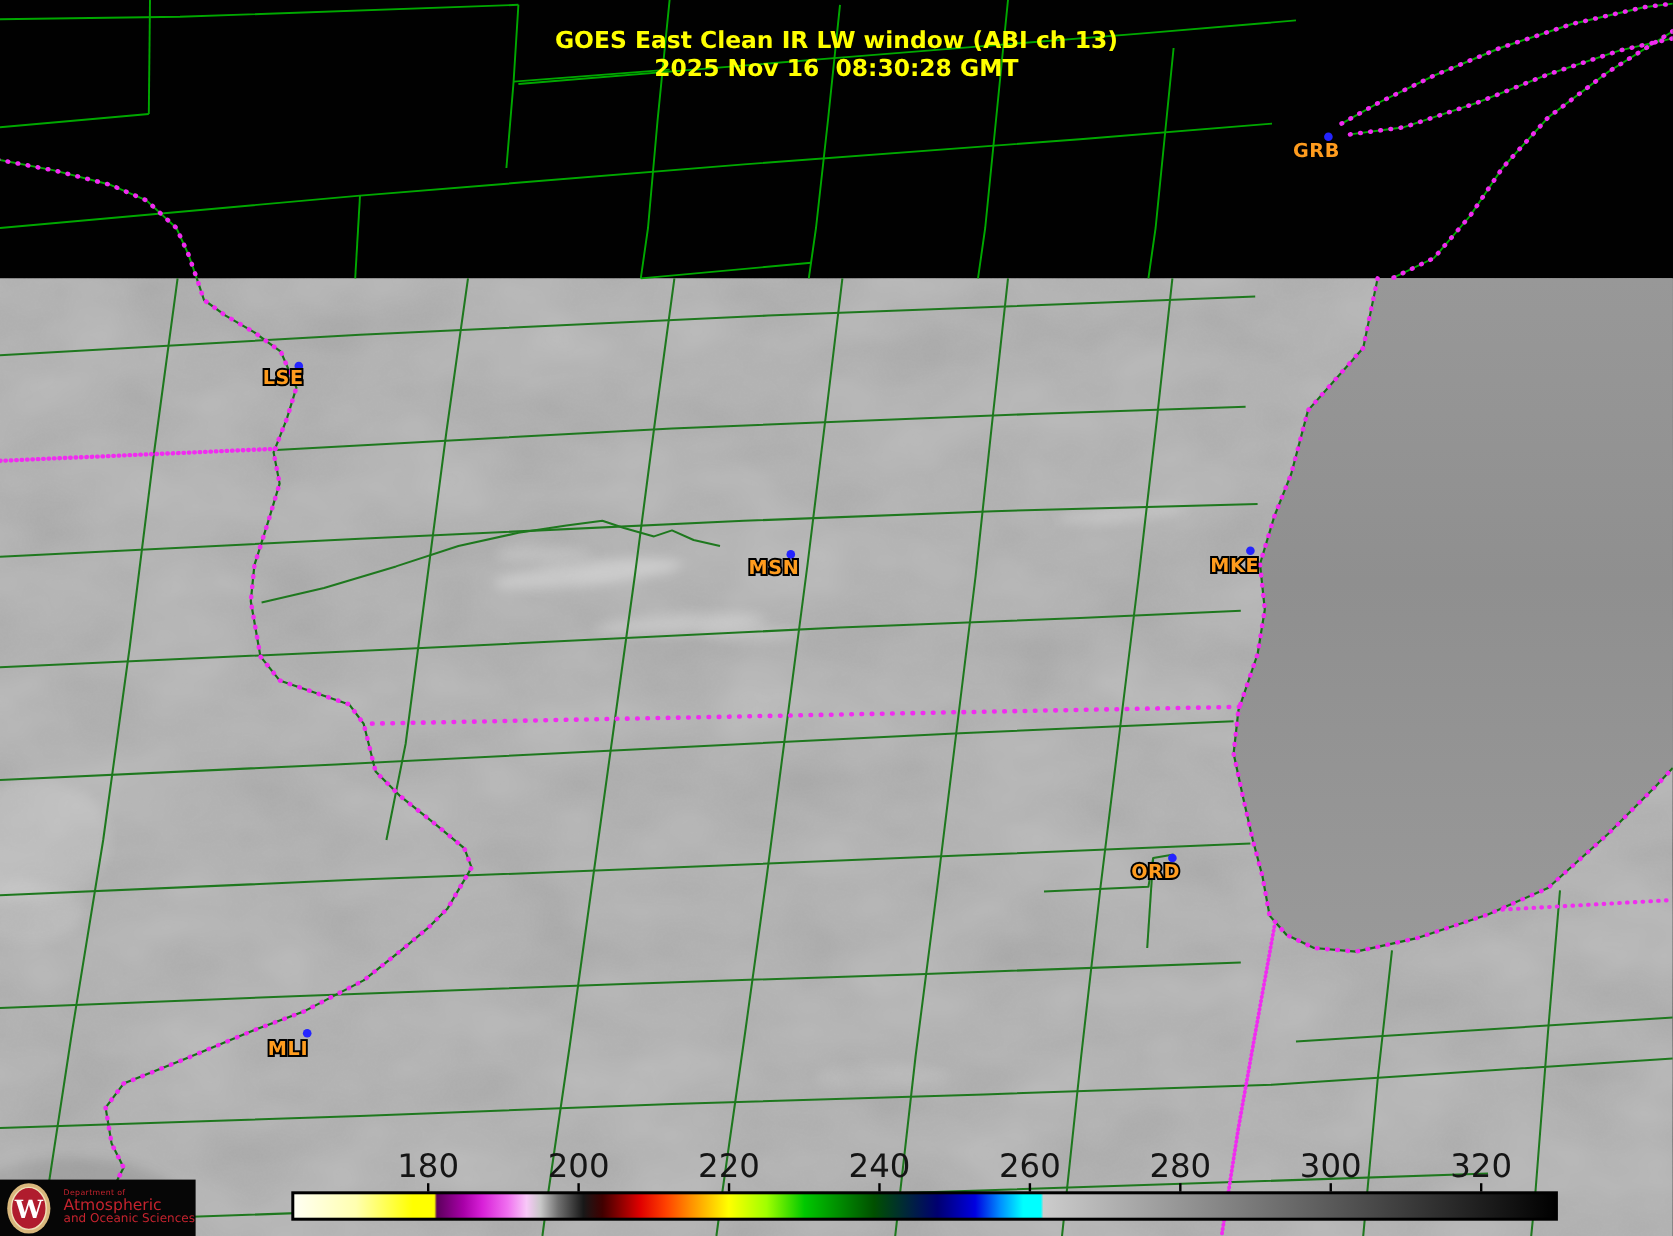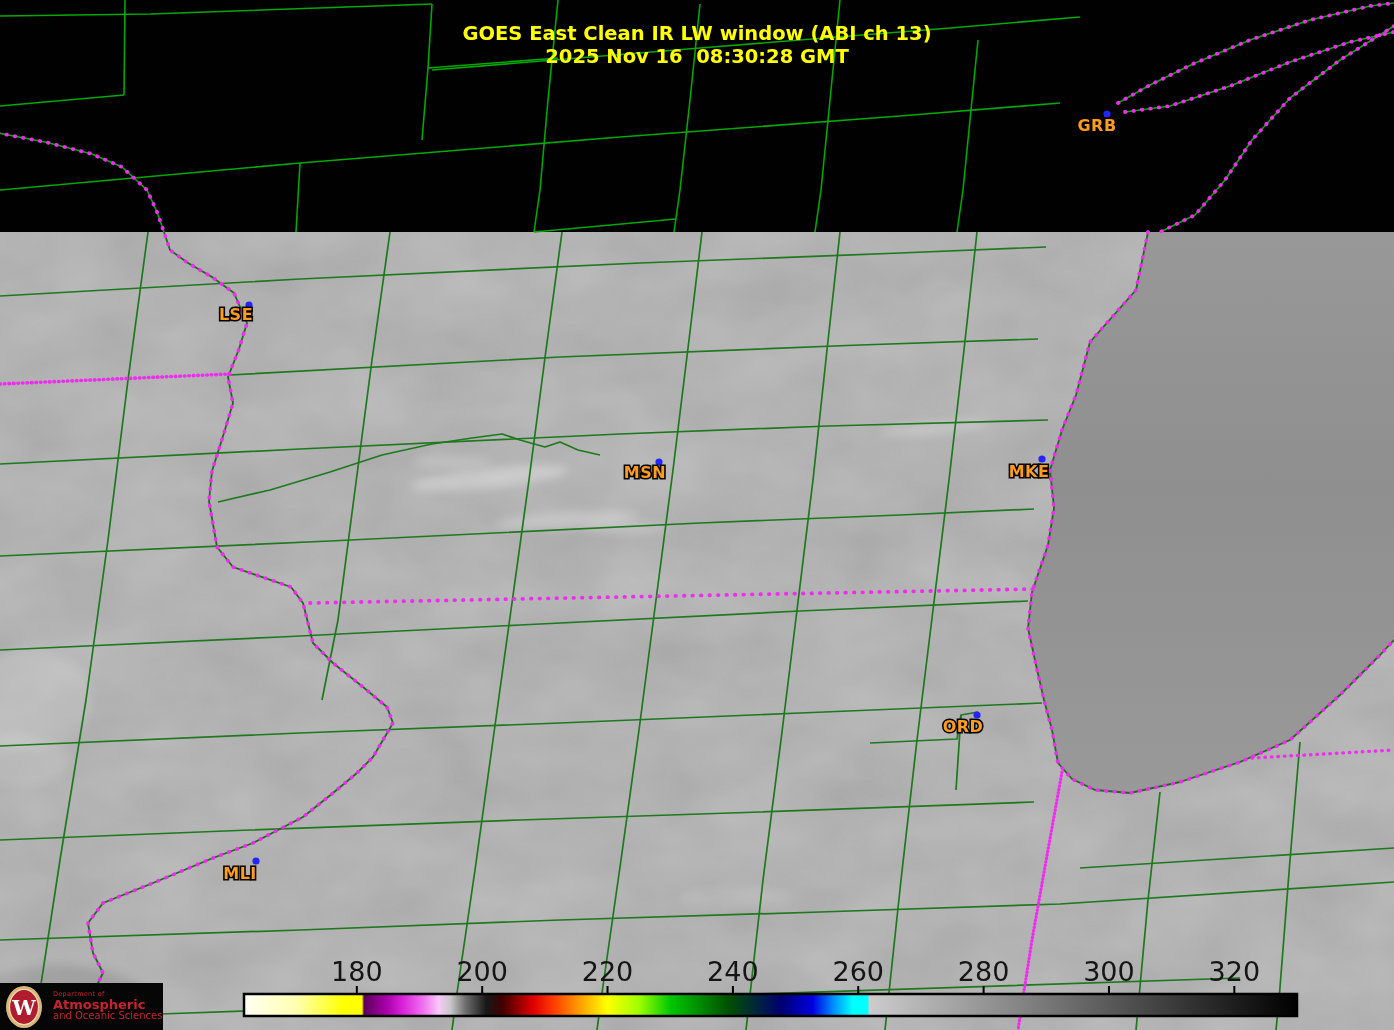--- a/index.html
+++ b/index.html
@@ -20,21 +20,21 @@
   .mgdense{stroke:#f02cf0;stroke-width:3.6;fill:none;stroke-linecap:round;
          stroke-dasharray:0.5 4;}
   .mgnear{stroke:#f02cf0;stroke-width:3.2;fill:none;stroke-linecap:round;
          stroke-dasharray:0.5 3;}
   .mgdash{stroke:#f02cf0;stroke-width:3.4;fill:none;stroke-linecap:round;
          stroke-dasharray:0.5 6;}
   .logo{position:absolute;left:0;top:983px;width:163px;height:47px;background:#060606;
         display:flex;align-items:center;}
   .logo-text{margin-left:8px;line-height:1.05;}
   .logo-dept{font-size:6.5px;letter-spacing:0.3px;}
-  .logo-l1{font-size:13px;font-weight:bold;}
+  .logo-l1{font-size:13px;}
   .logo-l2{font-size:10px;}
 </style>
 </head>
 <body>
 
 <div class="stage">
 <svg width="1394" height="1030" viewBox="0 0 1394 1030">
   <defs>
     <filter id="grainA" x="0" y="0" width="100%" height="100%">
       <feTurbulence type="fractalNoise" baseFrequency="0.010 0.016" numOctaves="3" seed="7"></feTurbulence>

